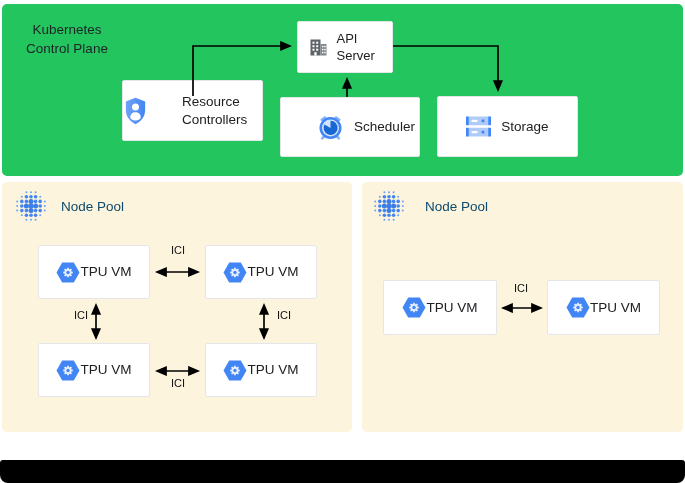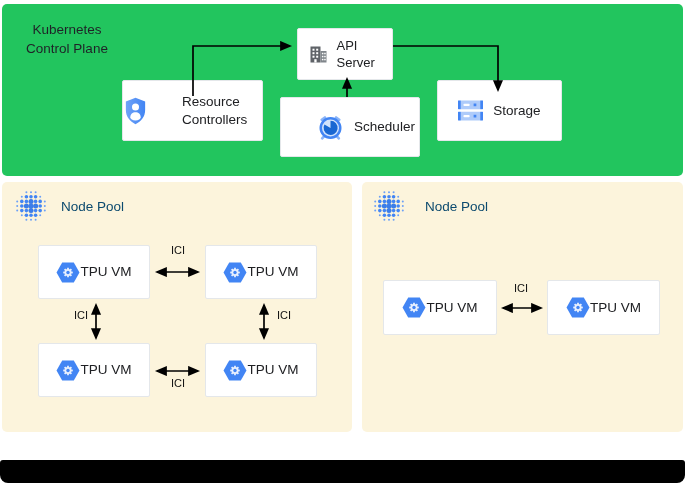--- a/index.html
+++ b/index.html
@@ -15,26 +15,26 @@
   .cp-title{
     position:absolute;left:10px;top:17px;width:110px;text-align:center;
     font-size:13.5px;line-height:1.4;white-space:pre-line;color:#1f2227;
   }
   .box{
     position:absolute;background:#ffffff;border:1px solid #e4e7ea;border-radius:2px;
     display:flex;align-items:center;justify-content:center;gap:10px;
     font-size:13.5px;color:#202124;box-sizing:border-box;
   }
   .box .lbl{line-height:1.32;}
-  .box-api{left:297px;top:21px;width:96px;height:52px;gap:8px;font-size:13px;margin-top:7px;}
+  .box-api{left:297px;top:21px;width:96px;height:52px;gap:8px;font-size:13px;}
   .box-api .lbl{width:46px;}
   .box-rc{left:122px;top:80px;width:141px;height:61px;justify-content:space-between;}
   .box-rc .lbl{width:80px;}
   .box-sch{left:280px;top:97px;width:140px;height:60px;padding-left:32px;}
-  .box-sto{left:437px;top:80px;width:125px;height:61px;}
+  .box-sto{left:437px;top:96px;width:141px;height:61px;}
   .tpu{width:112px;height:54px;gap:0;}
   .pool-label{position:absolute;font-size:13.5px;color:#0c4a6e;}
   .pool-icon{position:absolute;width:34px;height:34px;}
   .ici{
     position:absolute;font-size:11px;color:#111;line-height:1;
     width:24px;text-align:right;
   }
   .center-x{transform:translateX(-50%);width:auto;}
   #arrows{position:absolute;left:0;top:0;pointer-events:none;}
   .black-bar{

